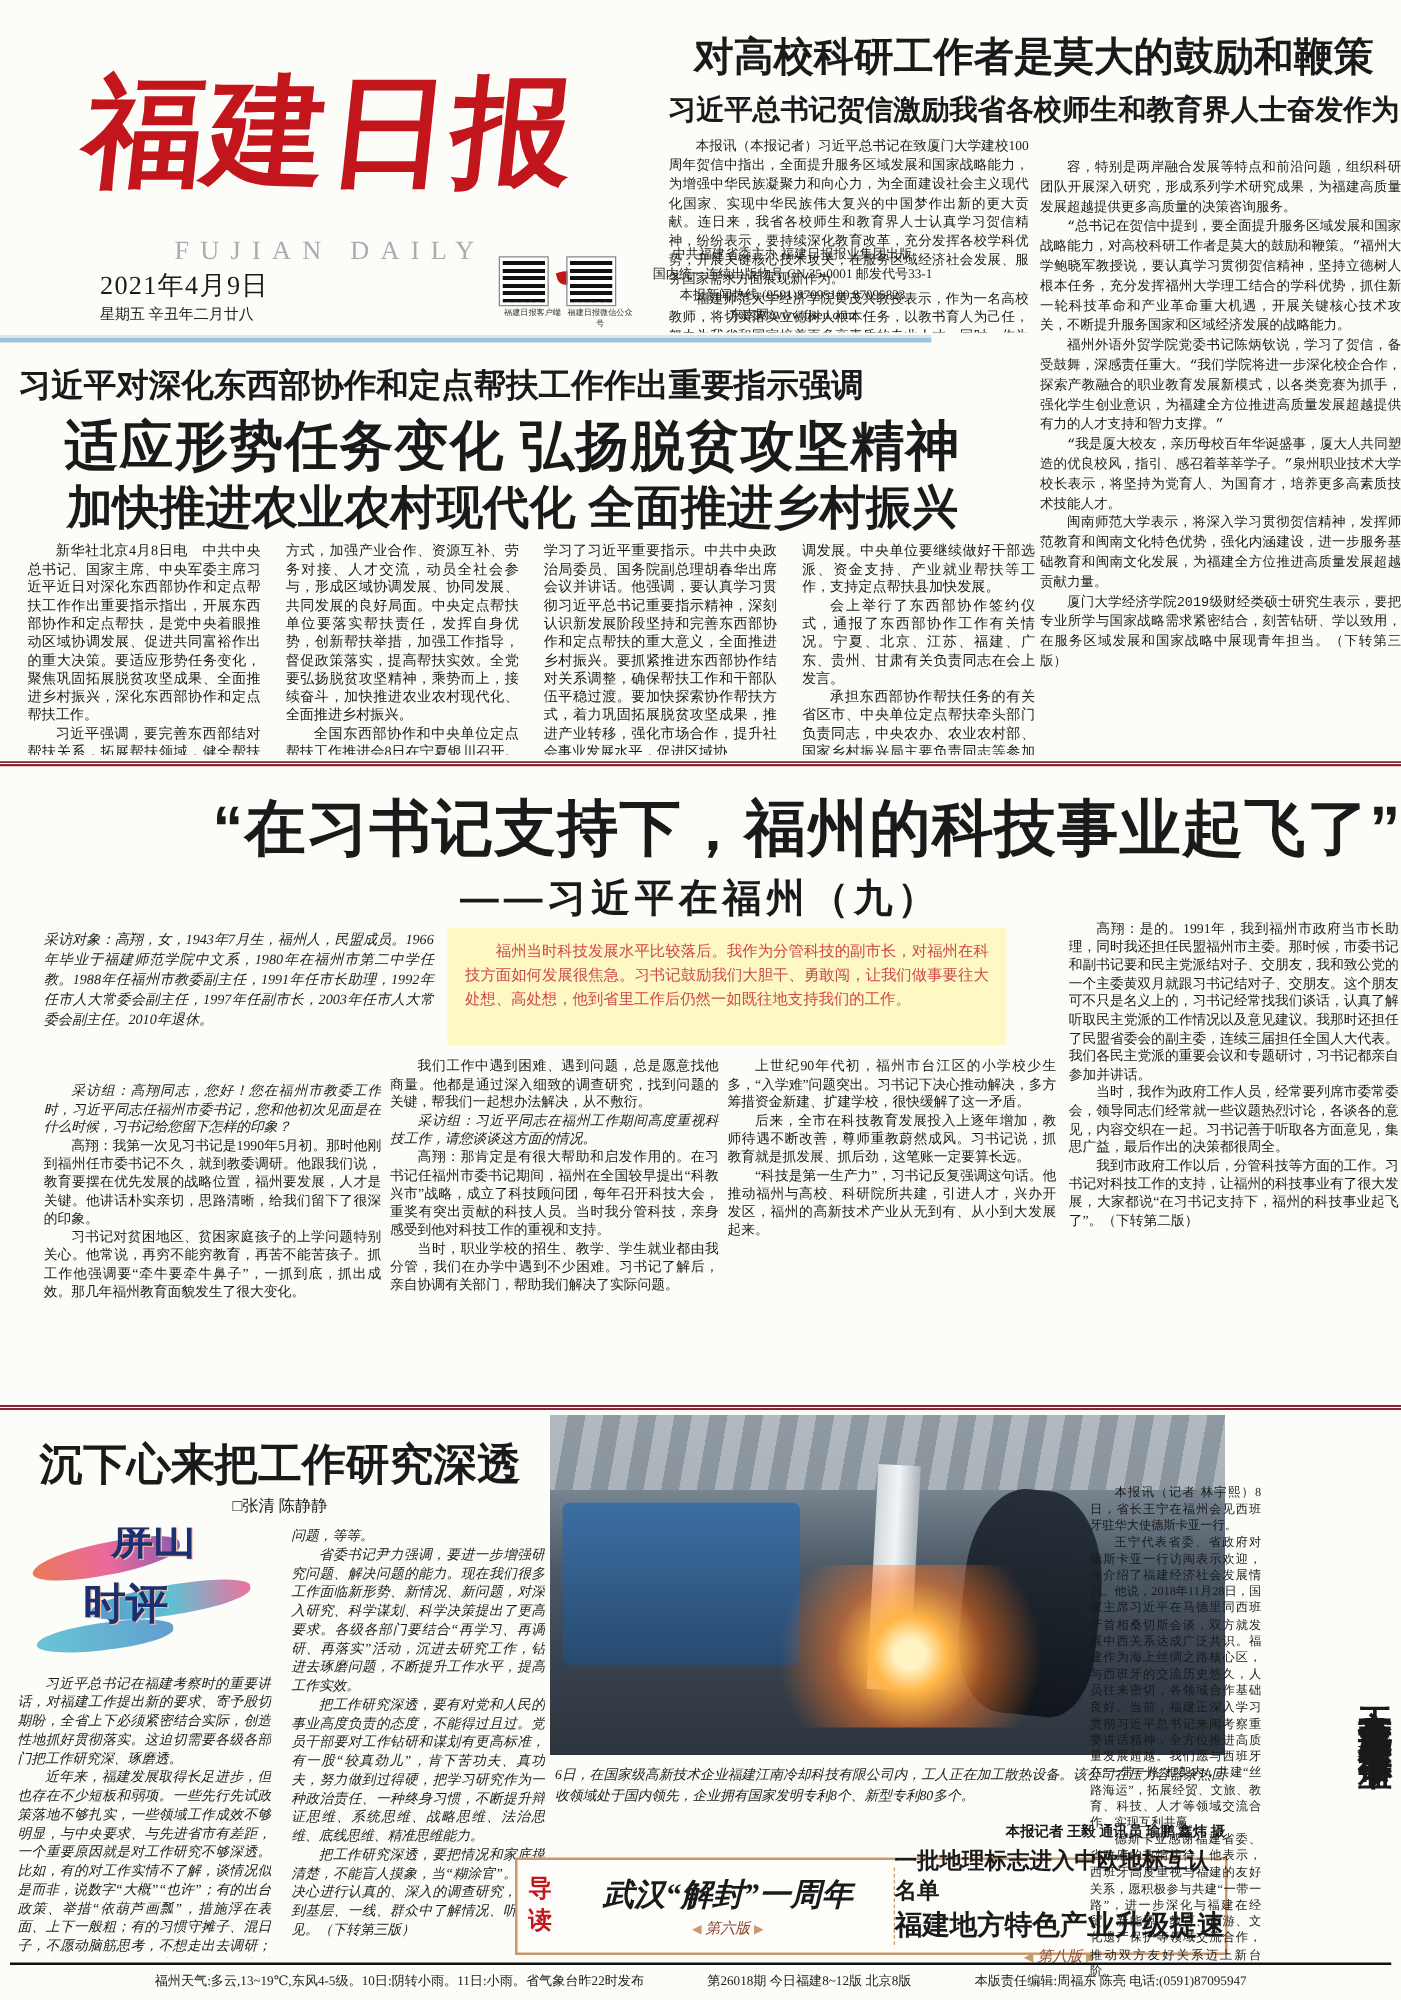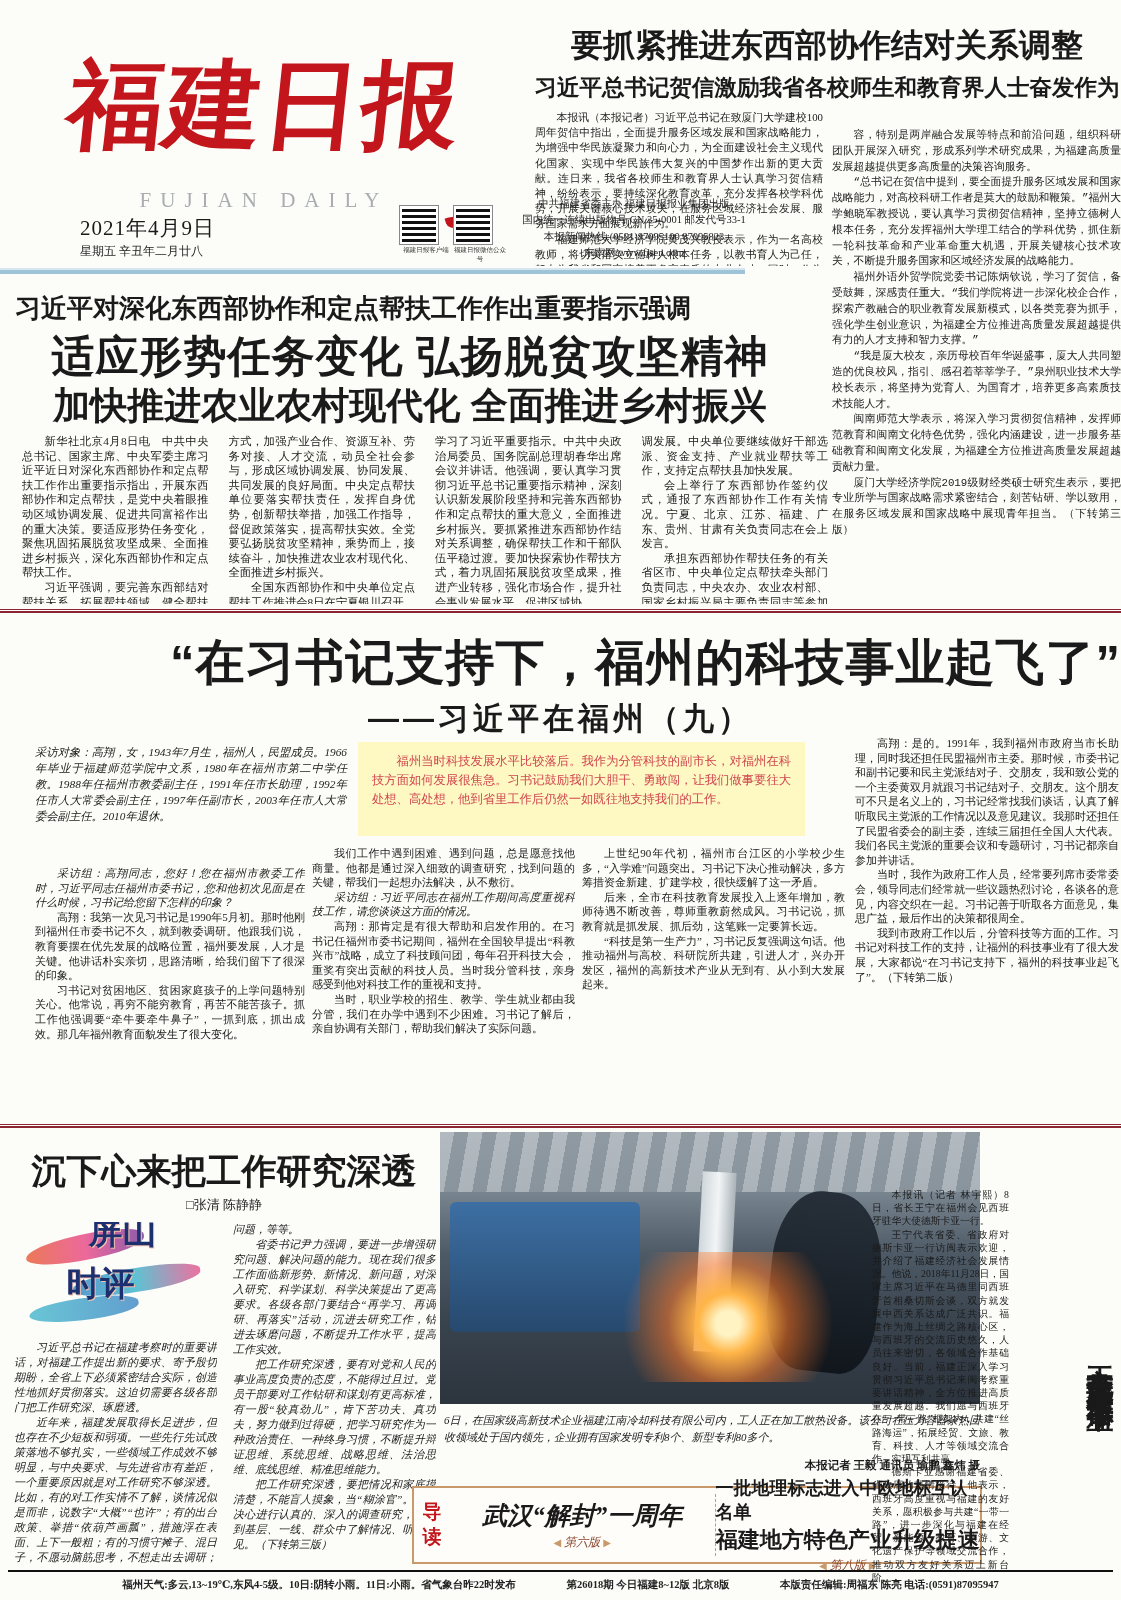--- a/index.html
+++ b/index.html
@@ -112,21 +112,21 @@
   .gd-page .tri{color:#c9996b;font-style:normal;font-size:10px;}
 
   
   .mt-body{left:872px;top:1188px;width:137px;height:428px;font-size:9.8px;line-height:13.2px;}
   .mt-title{left:1020px;top:1162px;width:98px;height:408px;writing-mode:vertical-rl;
             font-weight:bold;font-size:27px;letter-spacing:3px;text-align:center;margin:0 auto;}
 
   
   .foot-line{left:8px;top:1570px;width:1105px;height:2px;background:#111;}
   .footer{left:0;top:1578px;width:1121px;text-align:center;font-size:10.5px;color:#222;}
-  .footer span{margin:0 24px;font-weight:bold;}
+  .footer span{margin:0 24px;}
 </style>
 </head>
 <body>
 
 <div class="page">
 
   <div class="abs calli">福建日报</div>
   <div class="abs calli-en">FUJIAN DAILY</div>
   <div class="abs md-date1">2021年4月9日</div>
   <div class="abs md-date2">星期五 辛丑年二月廿八</div>
@@ -140,21 +140,21 @@
   <div class="abs" style="left:400px;top:206px;">
     <div class="qr"></div>
     <div class="qr-cap">福建日报客户端</div>
   </div>
   <div class="abs" style="left:454px;top:206px;">
     <div class="qr"></div>
     <div class="qr-cap">福建日报微信公众号</div>
   </div>
   <div class="abs blue-rule"></div>
 
-  <div class="abs gr-h1">要抓紧推进东西部协作结对关系调整</div>
+  <div class="abs gr-h1">对高校科研工作者是莫大的鼓励和鞭策</div>
   <div class="abs gr-h2">习近平总书记贺信激励我省各校师生和教育界人士奋发作为</div>
   <div class="abs gr-c1 jt ind clip">
     <p>本报讯（本报记者）习近平总书记在致厦门大学建校100周年贺信中指出，全面提升服务区域发展和国家战略能力，为增强中华民族凝聚力和向心力，为全面建设社会主义现代化国家、实现中华民族伟大复兴的中国梦作出新的更大贡献。连日来，我省各校师生和教育界人士认真学习贺信精神，纷纷表示，要持续深化教育改革，充分发挥各校学科优势，开展关键核心技术攻关，在服务区域经济社会发展、服务国家需求方面展现新作为。</p>
     <p>福建师范大学经济学院黄茂兴教授表示，作为一名高校教师，将切实落实立德树人根本任务，以教书育人为己任，努力为我省和国家培养更多高素质的专业人才。同时，作为一名经济学研究者，将进一步发挥专业所长，聚焦经济领域的理论与实践内</p>
   </div>
   <div class="abs gr-c2 jt ind clip">
     <p>容，特别是两岸融合发展等特点和前沿问题，组织科研团队开展深入研究，形成系列学术研究成果，为福建高质量发展超越提供更多高质量的决策咨询服务。</p>
     <p>“总书记在贺信中提到，要全面提升服务区域发展和国家战略能力，对高校科研工作者是莫大的鼓励和鞭策。”福州大学鲍晓军教授说，要认真学习贯彻贺信精神，坚持立德树人根本任务，充分发挥福州大学理工结合的学科优势，抓住新一轮科技革命和产业革命重大机遇，开展关键核心技术攻关，不断提升服务国家和区域经济发展的战略能力。</p>
     <p>福州外语外贸学院党委书记陈炳钦说，学习了贺信，备受鼓舞，深感责任重大。“我们学院将进一步深化校企合作，探索产教融合的职业教育发展新模式，以各类竞赛为抓手，强化学生创业意识，为福建全方位推进高质量发展超越提供有力的人才支持和智力支撑。”</p>
     <p>“我是厦大校友，亲历母校百年华诞盛事，厦大人共同塑造的优良校风，指引、感召着莘莘学子。”泉州职业技术大学校长表示，将坚持为党育人、为国育才，培养更多高素质技术技能人才。</p>

